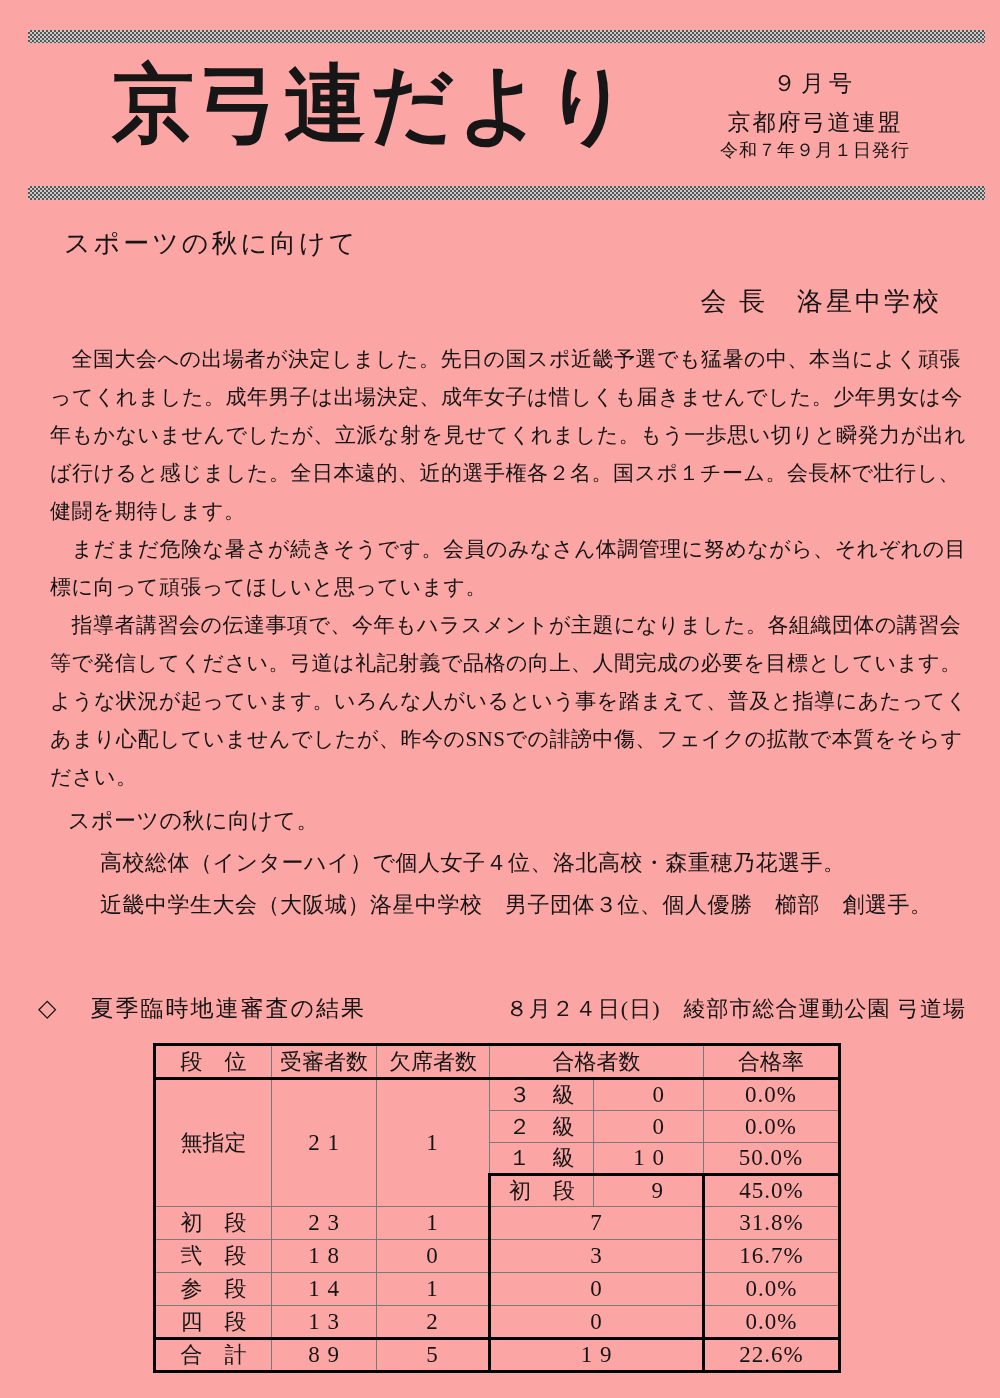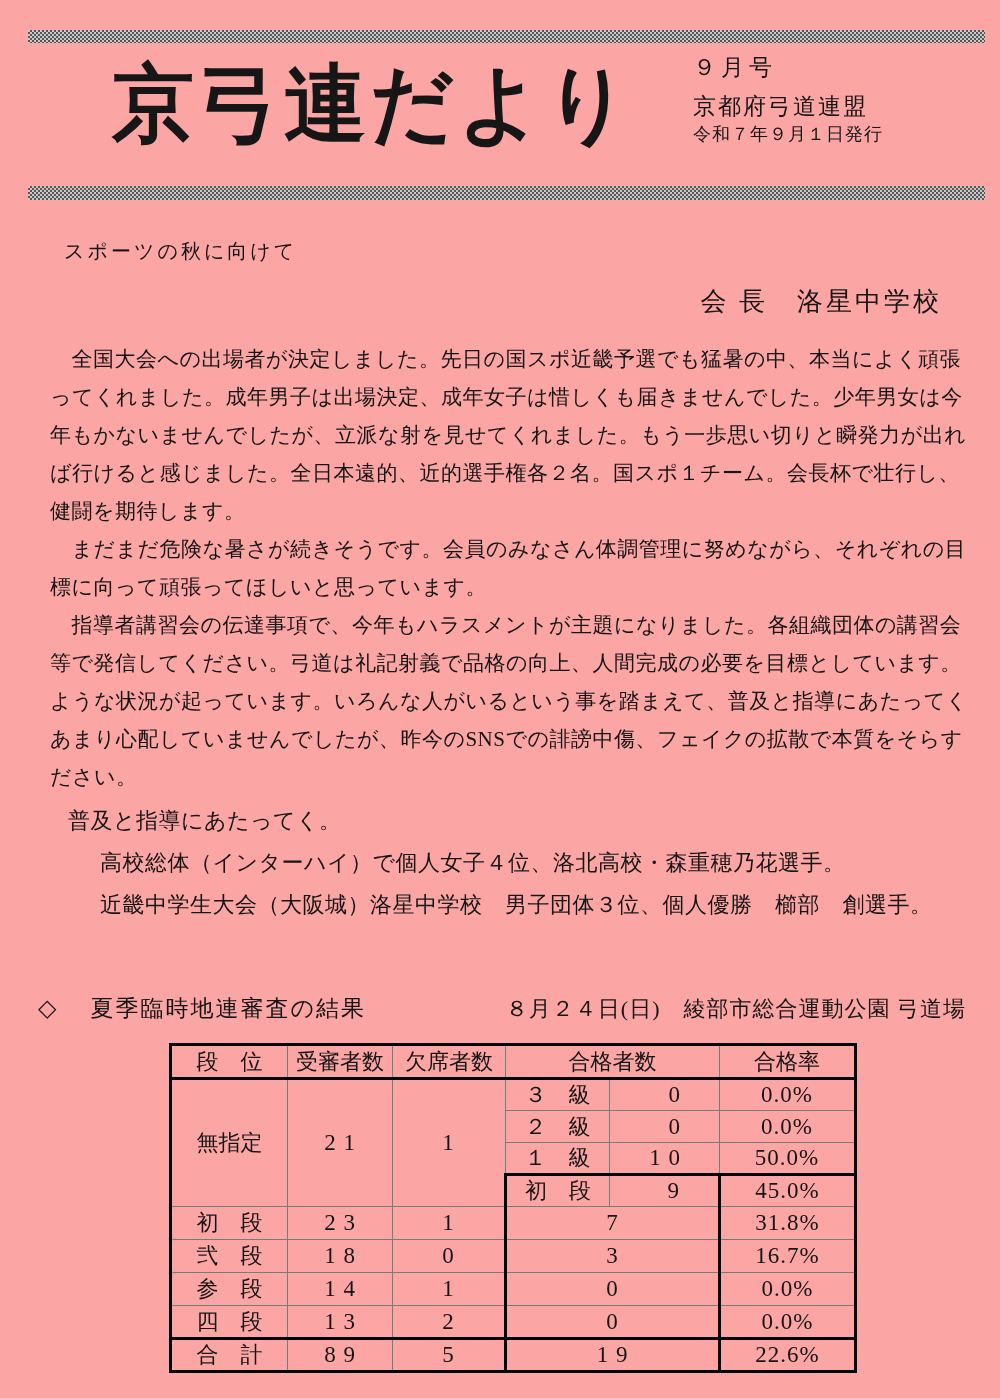--- a/index.html
+++ b/index.html
@@ -16,47 +16,47 @@
   .deco-bar.top{top:30px;}
   .deco-bar.mid{top:186px;height:14px;}
 
   
   .masthead-title{
     position:absolute;left:112px;top:48px;
     font-size:82px;font-weight:bold;letter-spacing:4px;line-height:110px;
     color:#161616;transform:scaleY(1.04);transform-origin:top left;
     white-space:nowrap;
   }
-  .issue-block{position:absolute;left:693px;top:54px;width:244px;line-height:1.18;}
+  .issue-block{position:absolute;left:693px;top:70px;width:244px;text-align:center;line-height:1.18;}
   .issue-no{font-size:23px;letter-spacing:5px;}
   .issue-org{font-size:23px;letter-spacing:2px;margin-top:12px;}
   .issue-date{font-size:18px;letter-spacing:1px;margin-top:4px;}
 
   
-  .article-heading{position:absolute;left:64px;top:238px;font-size:20px;letter-spacing:3px;white-space:nowrap;}
+  .article-heading{position:absolute;left:64px;top:226px;font-size:26px;letter-spacing:3px;white-space:nowrap;}
   .byline{position:absolute;right:58px;top:284px;font-size:26px;letter-spacing:3px;white-space:nowrap;}
   .body-text{position:absolute;left:50px;top:340px;width:902px;font-size:21px;}
   .body-text .line{height:38px;line-height:38px;white-space:pre;letter-spacing:0.5px;}
 
   
   .youth{position:absolute;left:68px;top:800px;font-size:22px;}
   .youth .line{height:42px;line-height:42px;white-space:pre;letter-spacing:0.5px;}
   .youth .indent{margin-left:32px;}
 
   
   .exam-header{position:absolute;left:38px;top:993px;width:928px;display:flex;align-items:baseline;font-size:23px;}
   .exam-bullet{font-size:24px;}
   .exam-title{margin-left:34px;letter-spacing:2px;white-space:nowrap;}
   .exam-date{margin-left:auto;font-size:22px;letter-spacing:1px;white-space:nowrap;}
 
   
   .exam-table{
     position:absolute;left:153px;top:1043px;width:685px;
     border-collapse:collapse;table-layout:fixed;text-align:center;
-    font-size:22px;color:#151515;margin-left:16px;
+    font-size:22px;color:#151515;
   }
   .exam-table th,.exam-table td{
     border:1px solid #7a7a7a;padding:0;font-weight:normal;overflow:hidden;white-space:nowrap;
   }
   .exam-table{border:3px solid #000;}
   .exam-table .num{font-size:23px;letter-spacing:1px;}
   .exam-table .cnt{text-align:right;padding-right:38px;}
   .rh{height:34px;}  
   .rs{height:32px;}  
   .rd{height:33px;}  
@@ -95,21 +95,21 @@
     <div class="line">　まだまだ危険な暑さが続きそうです。会員のみなさん体調管理に努めながら、それぞれの目</div>
     <div class="line">標に向って頑張ってほしいと思っています。</div>
     <div class="line">　指導者講習会の伝達事項で、今年もハラスメントが主題になりました。各組織団体の講習会</div>
     <div class="line">等で発信してください。弓道は礼記射義で品格の向上、人間完成の必要を目標としています。</div>
     <div class="line">ような状況が起っています。いろんな人がいるという事を踏まえて、普及と指導にあたってく</div>
     <div class="line">あまり心配していませんでしたが、昨今のSNSでの誹謗中傷、フェイクの拡散で本質をそらす</div>
     <div class="line">ださい。</div>
   </div>
 
   <div class="youth">
-    <div class="line">普及と指導にあたってく。</div>
+    <div class="line">スポーツの秋に向けて。</div>
     <div class="line indent">高校総体（インターハイ）で個人女子４位、洛北高校・森重穂乃花選手。</div>
     <div class="line indent">近畿中学生大会（大阪城）洛星中学校　男子団体３位、個人優勝　櫛部　創選手。</div>
   </div>
 
   <div class="exam-header">
     <span class="exam-bullet">◇</span>
     <span class="exam-title">夏季臨時地連審査の結果</span>
     <span class="exam-date">８月２４日(日)　綾部市総合運動公園 弓道場</span>
   </div>
 

